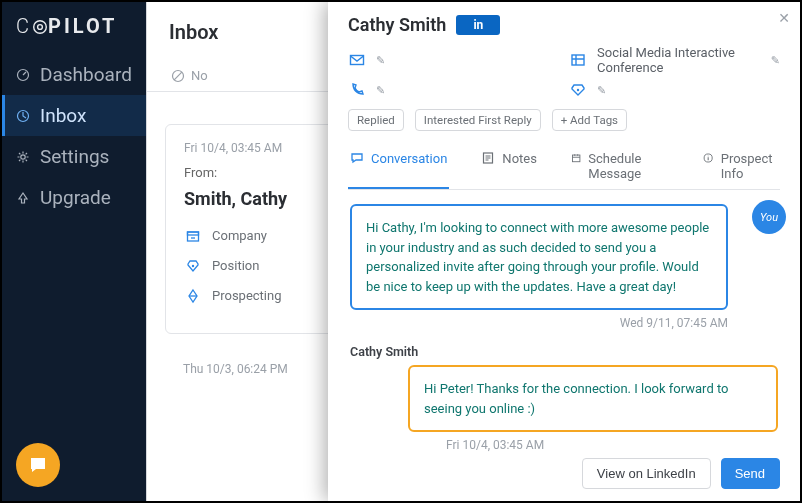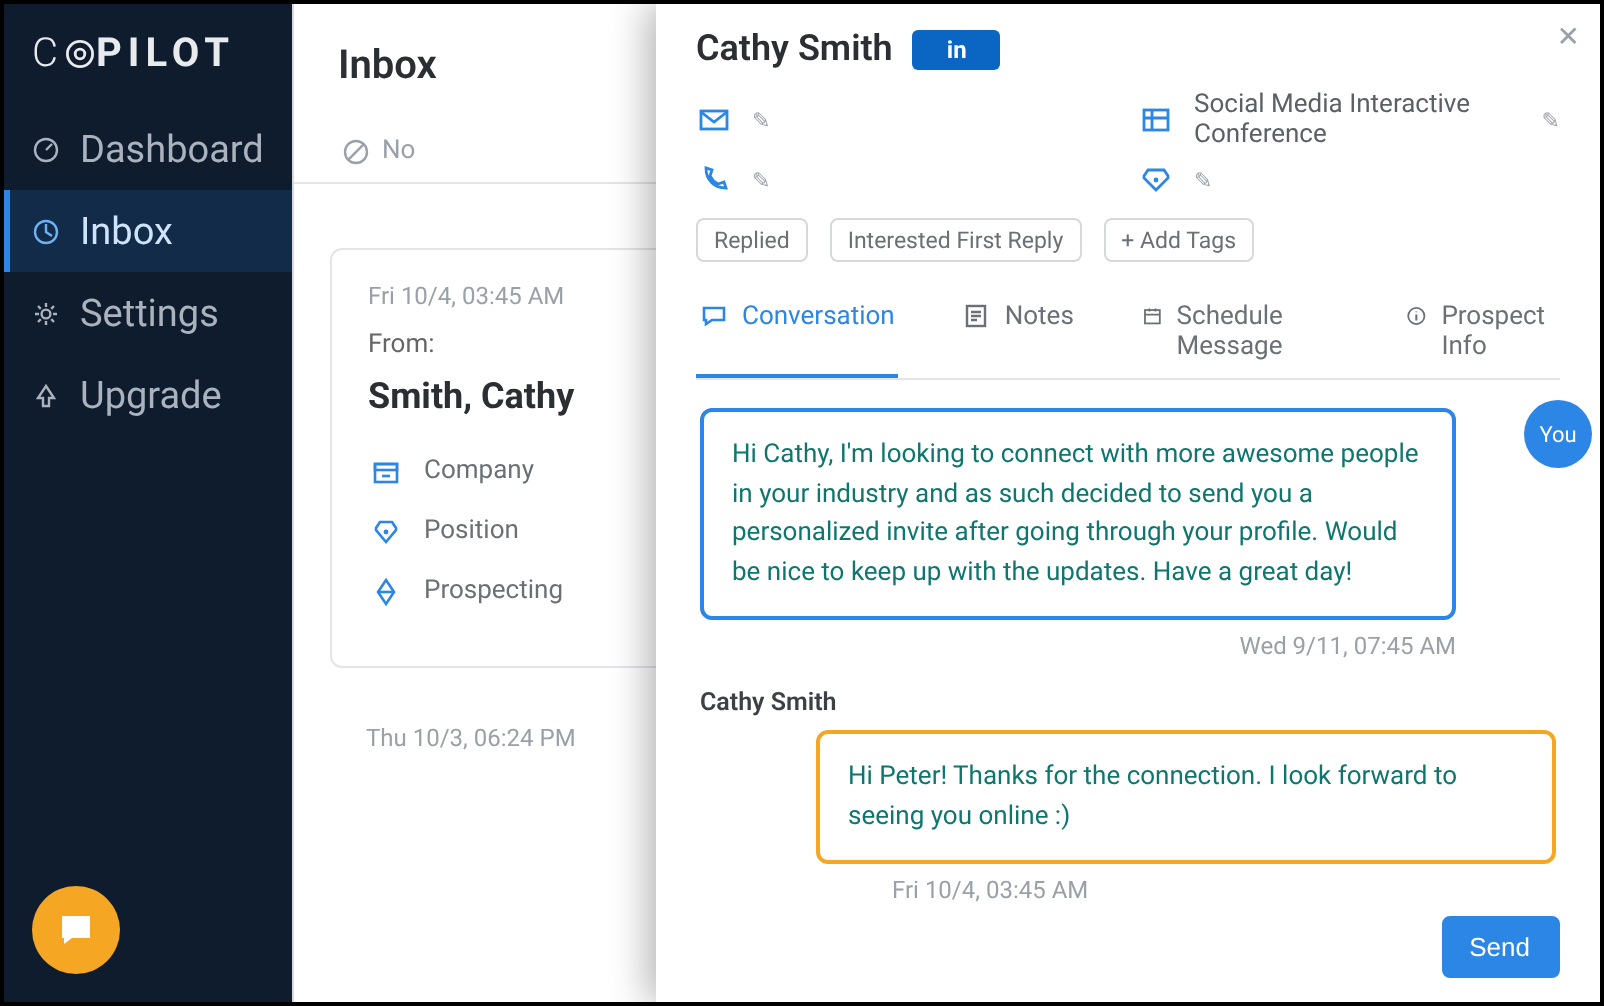--- a/index.html
+++ b/index.html
@@ -43,21 +43,21 @@
   .pencil { color:#9aa0a8; font-size:11px; }
   .tags-row { display:flex; gap:11px; margin-bottom:12px; }
   .tag { border:1px solid #d6d8dc; border-radius:4px; padding:3px 8px; font-size:11.5px; color:#6b7076; cursor:pointer; }
   .ptabs { display:flex; gap:30px; border-bottom:1px solid #e2e4e8; font-size:13px; color:#6b7076; }
   .ptab { display:flex; align-items:flex-start; gap:7px; padding:8px 2px; cursor:pointer; }
   .ptab.active { color:#2b86e5; border-bottom:2px solid #2b86e5; }
   .conv { flex:1; overflow:auto; padding:14px 2px 8px; }
   .bubble { border-radius:6px; padding:12px 14px; font-size:13px; line-height:1.5; color:#0f766e; }
   .bubble.you { border:2px solid #2b86e5; background:#fff; margin-right:50px; }
   .bubble.them { border:2px solid #f5a623; background:#fff; margin-left:58px; }
-  .you-badge { position:absolute; right:4px; top:198px; width:34px; height:34px; border-radius:50%; background:#2b86e5; color:#fff; font-size:11px; display:flex; align-items:center; justify-content:center; }
+  .you-badge { position:absolute; right:14px; top:198px; width:34px; height:34px; border-radius:50%; background:#2b86e5; color:#fff; font-size:11px; display:flex; align-items:center; justify-content:center;font-style:italic; }
   .ts-right { text-align:right; font-size:12px; color:#9aa0a8; margin:6px 50px 14px 0; }
   .them-name { font-size:12.5px; font-weight:600; color:#3d4147; margin:6px 0 6px 0; }
   .ts-left { font-size:12px; color:#9aa0a8; margin:6px 0 8px 96px; }
   .panel-actions { display:flex; justify-content:flex-end; gap:10px; padding-bottom:12px; }
   .btn { border:1px solid #d6d8dc; background:#fff; border-radius:4px; padding:7px 14px; font-size:13px; cursor:pointer; color:#3d4147; }
   .btn.primary { background:#2b86e5; color:#fff; border-color:#2b86e5;padding-left:13px; }
   svg { display:block; }
 </style>
 </head>
 <body>
@@ -261,15 +261,16 @@
     <div class="bubble you">Hi Cathy, I'm looking to connect with more awesome people in your industry and as such decided to send you a personalized invite after going through your profile. Would be nice to keep up with the updates. Have a great day!</div>
     <div class="you-badge">You</div>
     <div class="ts-right">Wed 9/11, 07:45 AM</div>
     <div class="them-name">Cathy Smith</div>
     <div class="bubble them">Hi Peter! Thanks for the connection. I look forward to seeing you online :)</div>
     <div class="ts-left">Fri 10/4, 03:45 AM</div>
 
   </div>
 
   <div class="panel-actions">
+    <button class="btn">View on LinkedIn</button>
     <button class="btn primary">Send</button>
   </div>
 </div>
 
 </body></html>

